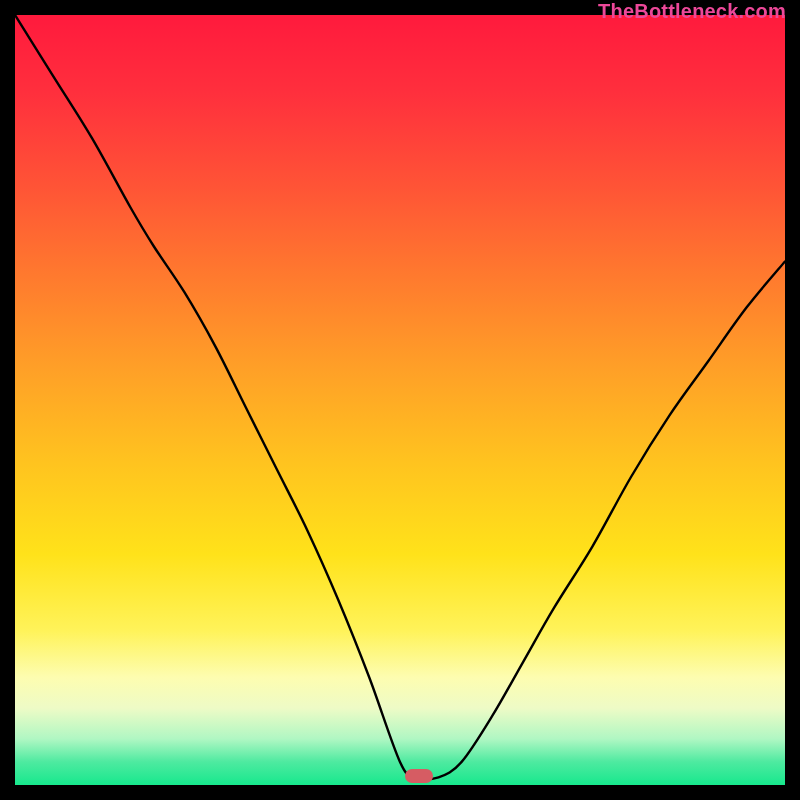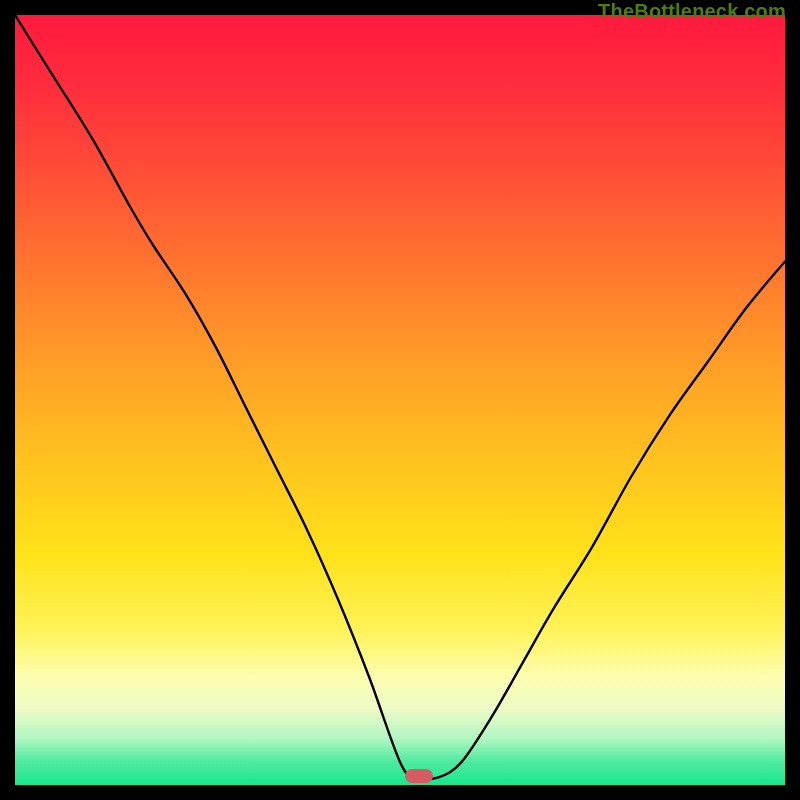--- a/index.html
+++ b/index.html
@@ -62,21 +62,21 @@
     width: 28px;
     height: 14px;
     border-radius: 7px;
     background: #d65c63;
     transform: translate(-50%, -50%);
   }
   .watermark {
     position: absolute;
     top: 0px;
     right: 14px;
-    color: #4d7c0f;
+    color: #ec4899;
     font-size: 20px;
     font-weight: 600;
     letter-spacing: 0.2px;
   }
 </style>
 </head>
 <body>
 
 <div class="frame">
   <div class="plot-area">

